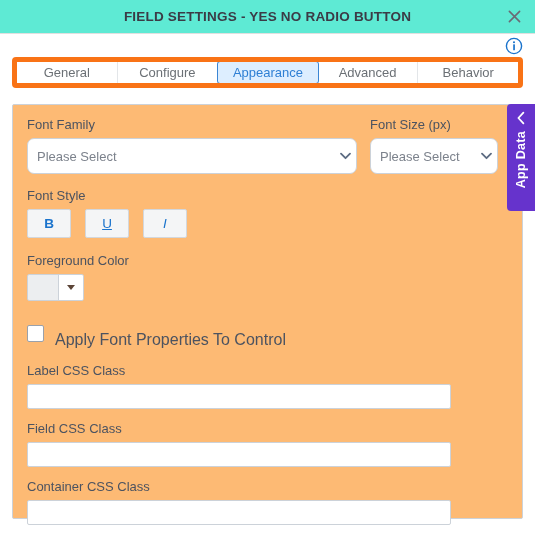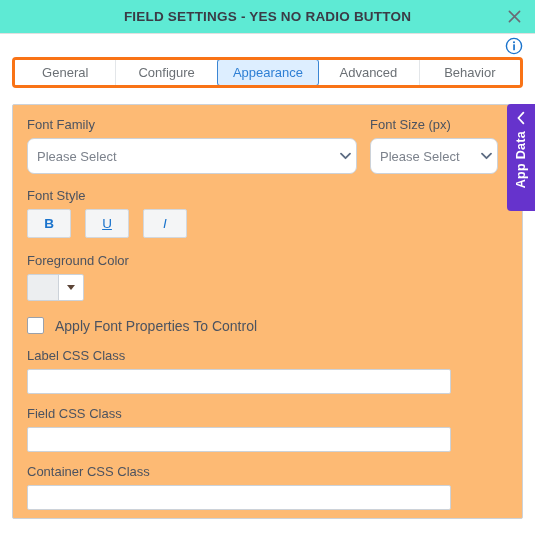--- a/index.html
+++ b/index.html
@@ -72,21 +72,21 @@
   }
   .info-icon svg { display: block; }
 
   
   .tabstrip {
     position: relative;
     margin: 0 12px;
     height: 31px;
     display: flex;
     align-items: stretch;
-    border: 3px solid #f97316;
+    border: 5px solid #f97316;
     border-radius: 4px;
     background: #e5e5e5;
     box-sizing: border-box;
     overflow: hidden;
   }
   .tab {
     flex: 1 1 0;
     display: flex;
     align-items: center;
     justify-content: center;
@@ -236,23 +236,24 @@
   .checkbox-box {
     width: 17px;
     height: 17px;
     border: 1px solid #9aa1ab;
     border-radius: 2px;
     background: #ffffff;
     box-sizing: border-box;
     flex: 0 0 auto;
   }
   .checkbox-label {
-    font-size: 14px;
+    font-size: 16px;
     color: #4c5360;
     margin-left: 11px;
+    margin-top: 14px;
   }
 
   
   .text-input {
     width: 424px;
     height: 25px;
     border: 1px solid #ccd2d9;
     border-radius: 2px;
     background: #ffffff;
     box-sizing: border-box;

